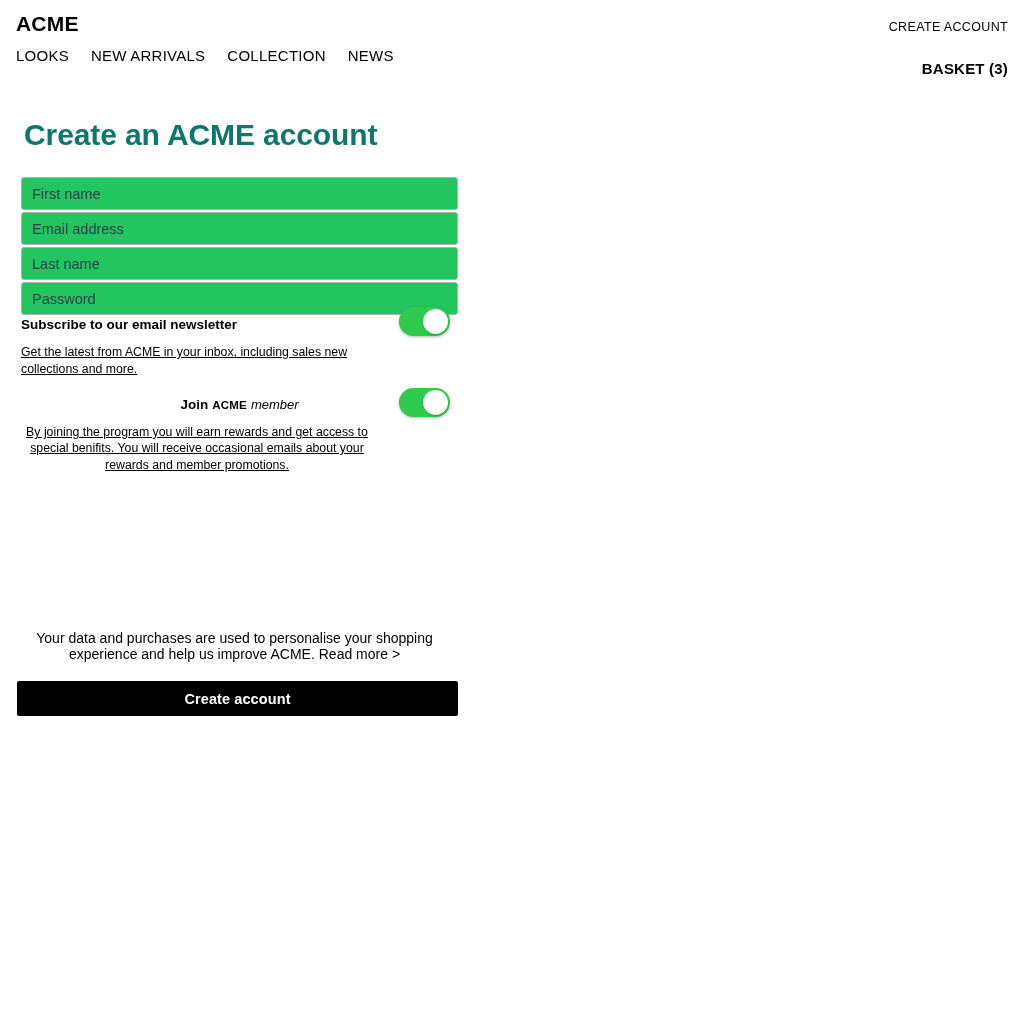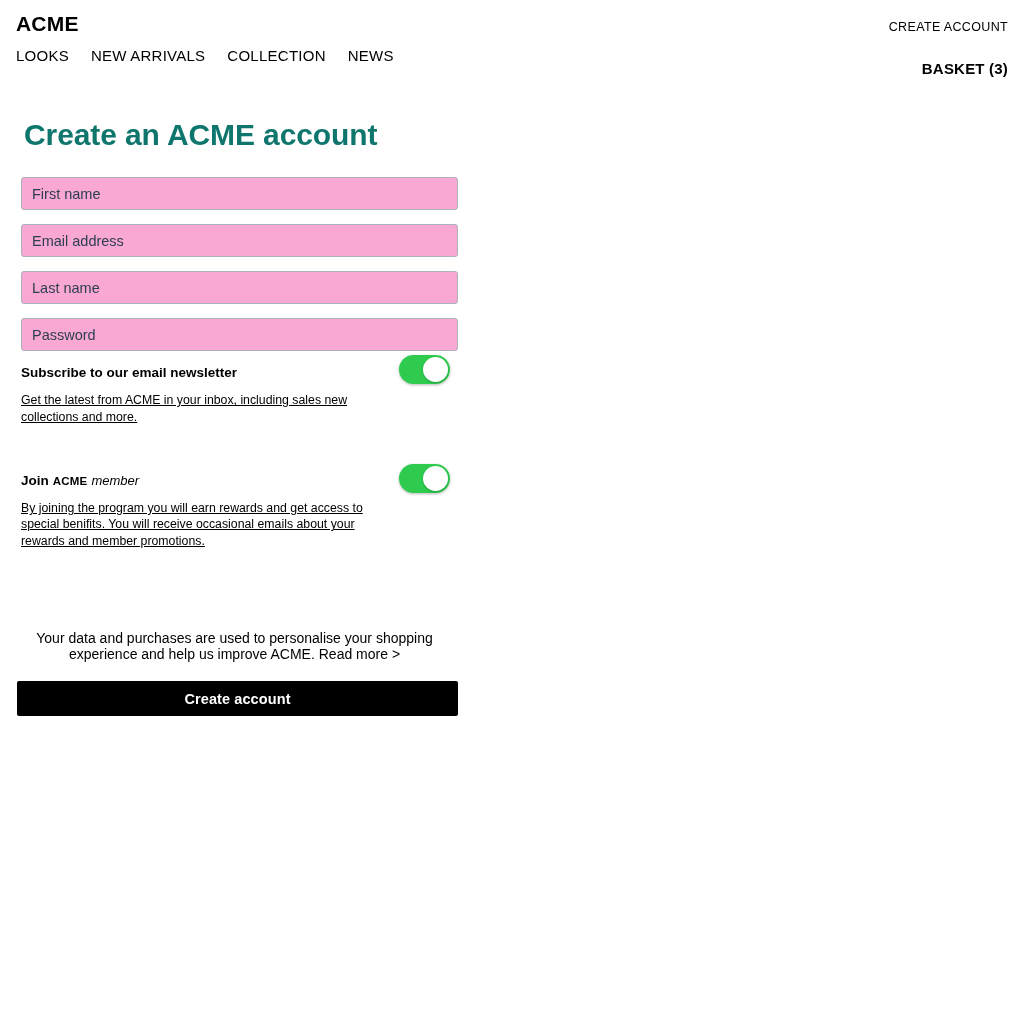--- a/index.html
+++ b/index.html
@@ -82,23 +82,23 @@
 
   
   .form { position: absolute; left: 21px; top: 177px; width: 437px; }
 
   .field {
     display: block;
     width: 437px;
     height: 33px;
     border: 1px solid #aab2ba;
     border-radius: 3px;
-    background: #f9a8d4;
+    background: #22c55e;
     padding: 0 10px;
-    margin-bottom: 14px;
+    margin-bottom: 2px;
     font-family: "Liberation Sans", sans-serif;
     font-size: 14.5px;
     color: #2c3e50;
     outline: none;
   }
   .field::placeholder { color: #2c3e50; opacity: 1; }
 
   
   .option-block { position: relative; width: 437px; }
 
@@ -205,21 +205,21 @@
     <input class="field" type="text" placeholder="Password" style="">
 
     <div class="option-block" style="">
       <div class="option-title">Subscribe to our email newsletter</div>
       <div class="option-desc">Get the latest from ACME in your inbox, including sales new collections and more.</div>
       <div class="toggle" style="right:8px; top:-10px;">
         <div class="knob"></div>
       </div>
     </div>
 
-    <div class="option-block" style="margin-top:48px;">
+    <div class="option-block" style="margin-top:20px;text-align:center;">
       <div class="option-title">
         <span>Join</span><span class="brand-mark">ACME</span><span class="member-word">member</span>
       </div>
       <div class="option-desc">By joining the program you will earn rewards and get access to special benifits. You will receive occasional emails about your rewards and member promotions.</div>
       <div class="toggle" style="right:8px; top:-9px;">
         <div class="knob"></div>
       </div>
     </div>
   </div>
 

